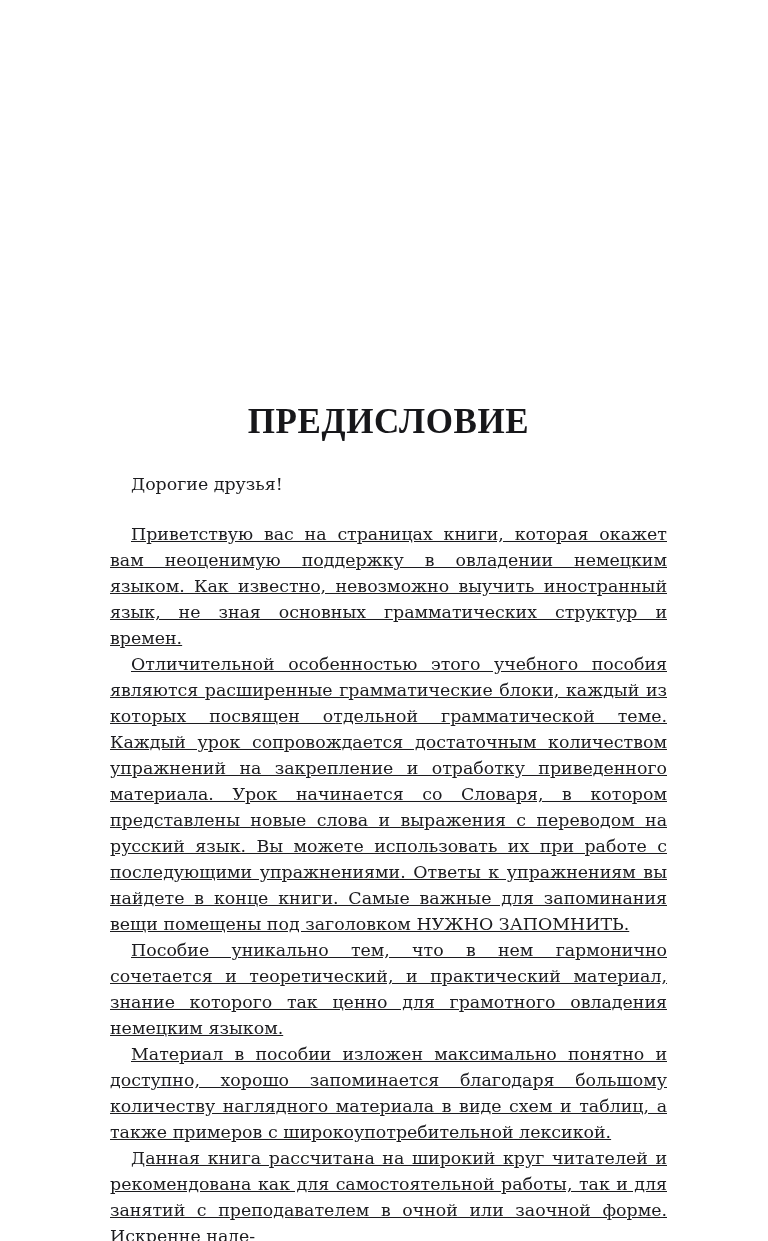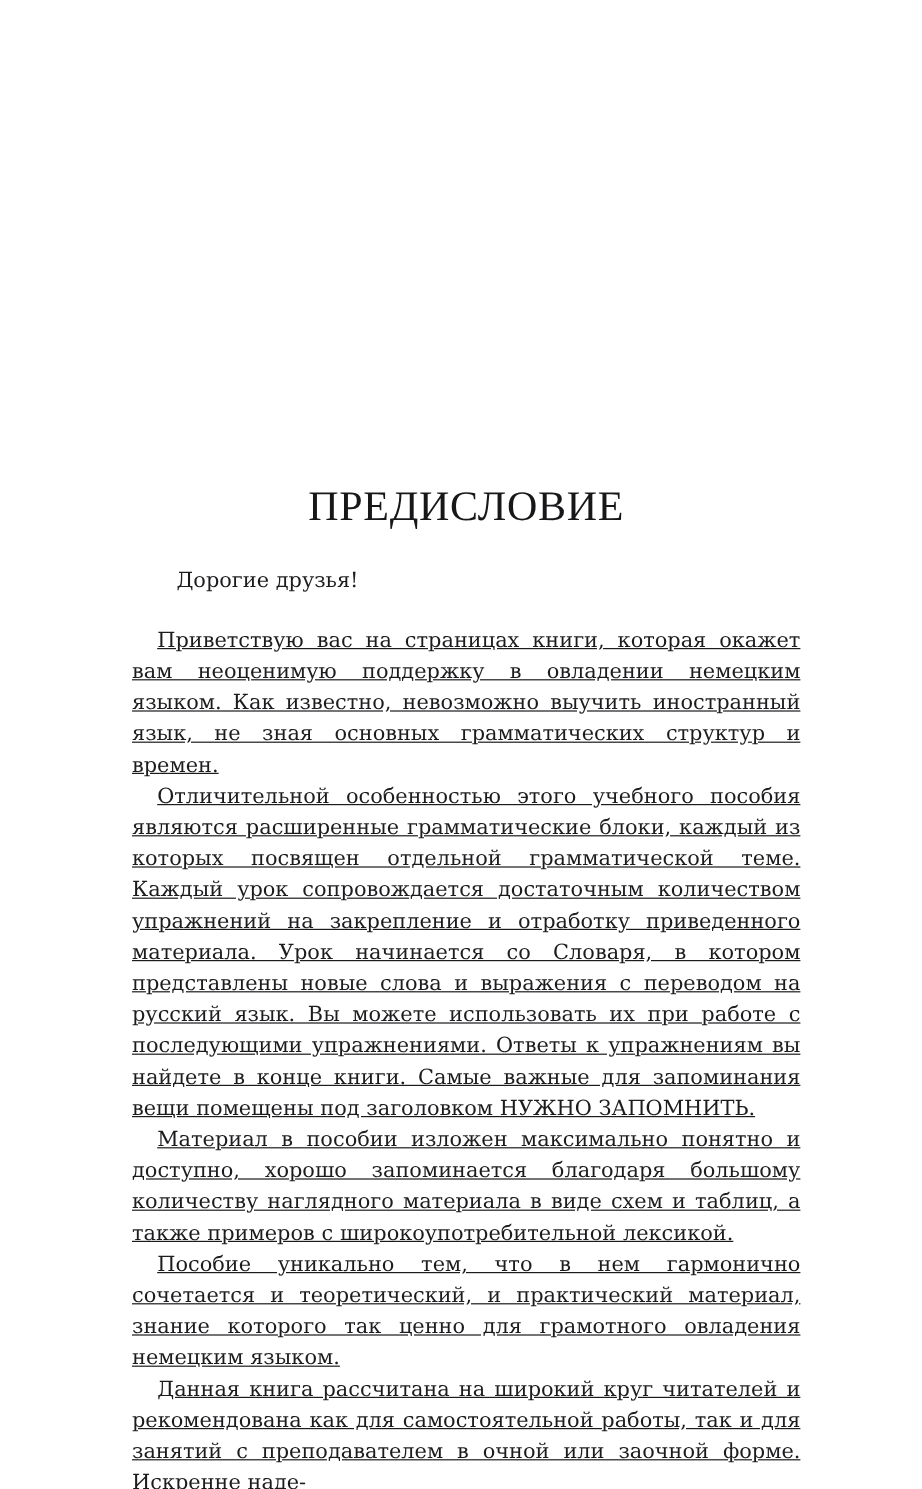--- a/index.html
+++ b/index.html
@@ -37,32 +37,32 @@
   
   .chapter-title {
     margin: 0;
     padding: 0;
     position: absolute;
     left: 0;
     top: 402px;
     width: 557px;
     text-align: center;
     font-family: "Liberation Serif", "DejaVu Serif", serif;
-    font-weight: 400;
+    font-weight: 700;
     font-size: 35px;
     line-height: 40px;
     letter-spacing: 0.6px;
     color: #17171a;
     white-space: nowrap;
   }
 
   
   .salutation {
     position: absolute;
-    left: 16px;
+    left: 0;
     top: 471px;
     width: 557px;
     margin: 0;
     font-size: 17.4px;
     line-height: 26px;
     text-indent: 21px;
     text-align: left;
     color: #1c1c1f;
   }
 
@@ -98,19 +98,19 @@
 <div class="page">
   <div class="text-column">
 
     <h1 class="chapter-title">ПРЕДИСЛОВИЕ</h1>
 
     <p class="salutation">Дорогие друзья!</p>
 
     <div class="body-copy">
       <p>Приветствую вас на страницах книги, которая окажет вам неоценимую поддержку в овладении немецким языком. Как известно, невозможно выучить иностранный язык, не зная основных грамматических структур и времен.</p>
       <p>Отличительной особенностью этого учебного пособия являются расширенные грамматические блоки, каждый из которых посвящен отдельной грамматической теме. Каждый урок сопровождается достаточным количеством упражнений на закрепление и отработку приведенного материала. Урок начинается со Словаря, в котором представлены новые слова и выражения с переводом на русский язык. Вы можете использовать их при работе с последующими упражнениями. Ответы к упражнениям вы найдете в конце книги. Самые важные для запоминания вещи помещены под заголовком НУЖНО ЗАПОМНИТЬ.</p>
+      <p>Пособие уникально тем, что в нем гармонично сочетается и теоретический, и практический материал, знание которого так ценно для грамотного овладения немецким языком.</p>
       <p>Материал в пособии изложен максимально понятно и доступно, хорошо запоминается благодаря большому количеству наглядного материала в виде схем и таблиц, а также примеров с широкоупотребительной лексикой.</p>
-      <p>Пособие уникально тем, что в нем гармонично сочетается и теоретический, и практический материал, знание которого так ценно для грамотного овладения немецким языком.</p>
       <p>Данная книга рассчитана на широкий круг читателей и рекомендована как для самостоятельной работы, так и для занятий с преподавателем в очной или заочной форме. Искренне наде-</p>
     </div>
 
   </div>
 </div>
 
 </body></html>

